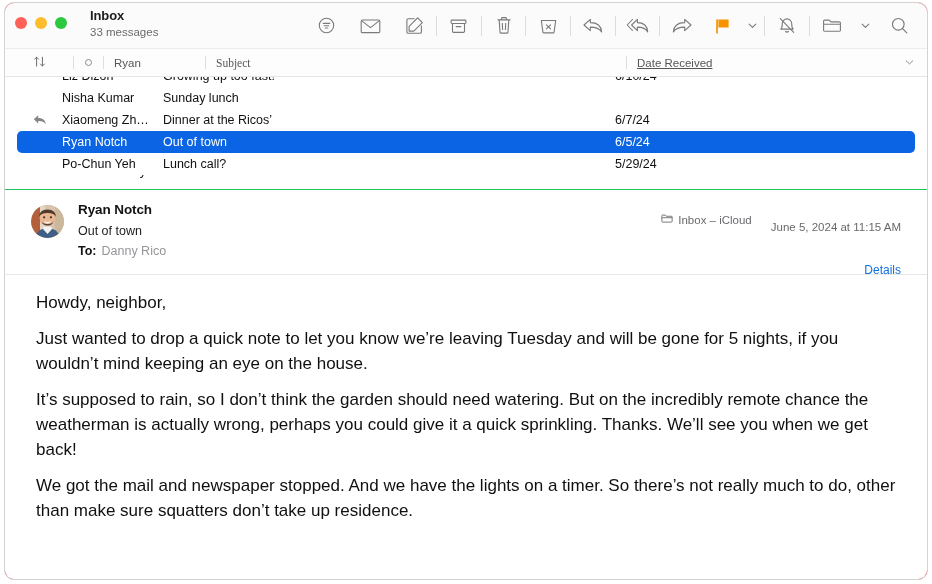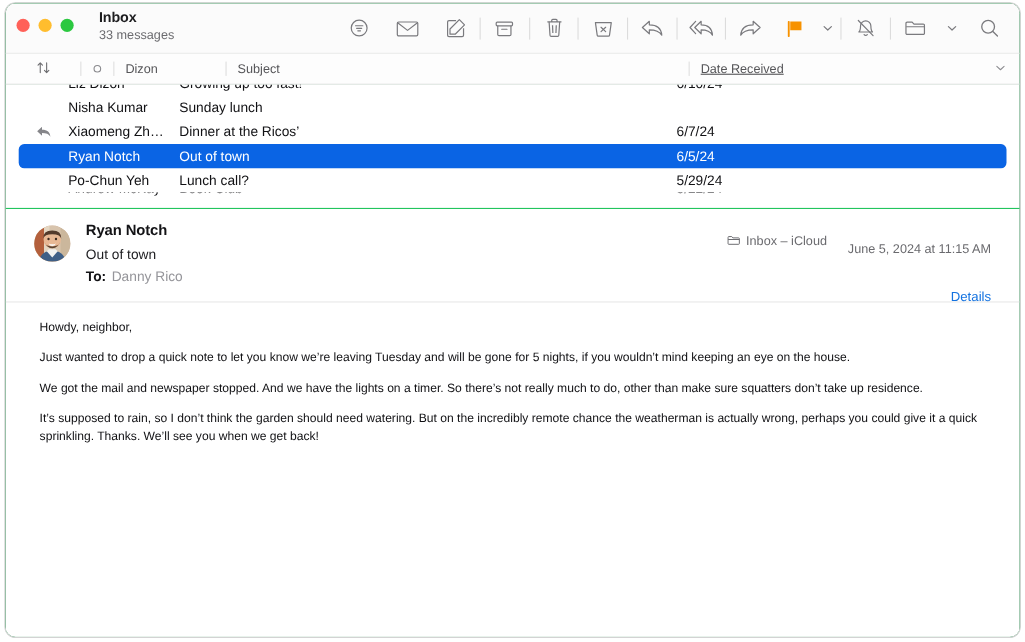--- a/index.html
+++ b/index.html
@@ -14,21 +14,21 @@
     font-family: "Liberation Sans", sans-serif;
     -webkit-font-smoothing: antialiased;
   }
 
   .window {
     position: absolute;
     left: 4px;
     top: 2px;
     width: 924px;
     height: 578px;
-    background: #15803d;
+    background: #ef4444;
     border-radius: 10px;
     border: 1px solid #d3d3d3;
     box-sizing: border-box;
     overflow: hidden;
     display: flex;
     flex-direction: column;
   }
 
   
   .titlebar {
@@ -142,20 +142,21 @@
   }
   .ch-from {
     width: 101px;
     padding-left: 10px;
     box-sizing: border-box;
   }
   .ch-subject {
     flex: 1;
     padding-left: 10px;
     box-sizing: border-box;
+    font-family: Liberation Serif, serif;
   }
   .ch-date {
     width: 300px;
     padding-left: 10px;
     box-sizing: border-box;
     position: relative;
     text-decoration: underline;
   }
   .ch-chev {
     position: absolute;
@@ -307,21 +308,21 @@
   }
 
   .msg-divider {
     height: 1px;
     background: #e8e8e8;
     margin: 16px 0 0 0;
   }
 
   .msg-body {
     padding: 16px 26px 0 31px;
-    font-size: 11px;
+    font-size: 17px;
     color: #101013;
     line-height: 1.45;
   }
   .msg-body p {
     margin: 0 0 12px 0;
   }
 </style>
 </head>
 <body>
 
@@ -507,21 +508,21 @@
           <path d="M3.6 11.0 V2.2 M1.6 4.2 L3.6 2.2 L5.6 4.2"></path>
           <path d="M9.4 2.2 V11.0 M7.4 9.0 L9.4 11.0 L11.4 9.0"></path>
         </svg>
       </span>
     </div>
     <div class="ch-divider"></div>
     <div class="ch-unread">
       <span class="ch-circle"></span>
     </div>
     <div class="ch-divider"></div>
-    <div class="ch-from">Dizon</div>
+    <div class="ch-from">Ryan</div>
     <div class="ch-divider"></div>
     <div class="ch-subject">Subject</div>
     <div class="ch-divider"></div>
     <div class="ch-date">
       <span>Date Received</span>
       <span class="ch-chev">
         <svg width="11" height="11" viewBox="0 0 11 11" fill="none" stroke="currentColor" stroke-width="1.0" stroke-linecap="round" stroke-linejoin="round">
           <path d="M2.2 4.3 L5.5 7.4 L8.8 4.3"></path>
         </svg>
       </span>
@@ -621,18 +622,18 @@
         </div>
         <div class="meta-details">Details</div>
       </div>
     </div>
 
     <div class="msg-divider"></div>
 
     <div class="msg-body" id="msg-body">
         <p>Howdy, neighbor,</p>
         <p>Just wanted to drop a quick note to let you know we’re leaving Tuesday and will be gone for 5 nights, if you wouldn’t mind keeping an eye on the house.</p>
+        <p>It’s supposed to rain, so I don’t think the garden should need watering. But on the incredibly remote chance the weatherman is actually wrong, perhaps you could give it a quick sprinkling. Thanks. We’ll see you when we get back!</p>
         <p>We got the mail and newspaper stopped. And we have the lights on a timer. So there’s not really much to do, other than make sure squatters don’t take up residence.</p>
-        <p>It’s supposed to rain, so I don’t think the garden should need watering. But on the incredibly remote chance the weatherman is actually wrong, perhaps you could give it a quick sprinkling. Thanks. We’ll see you when we get back!</p>
       </div>
   </div>
 
 </div>
 
 </body></html>

